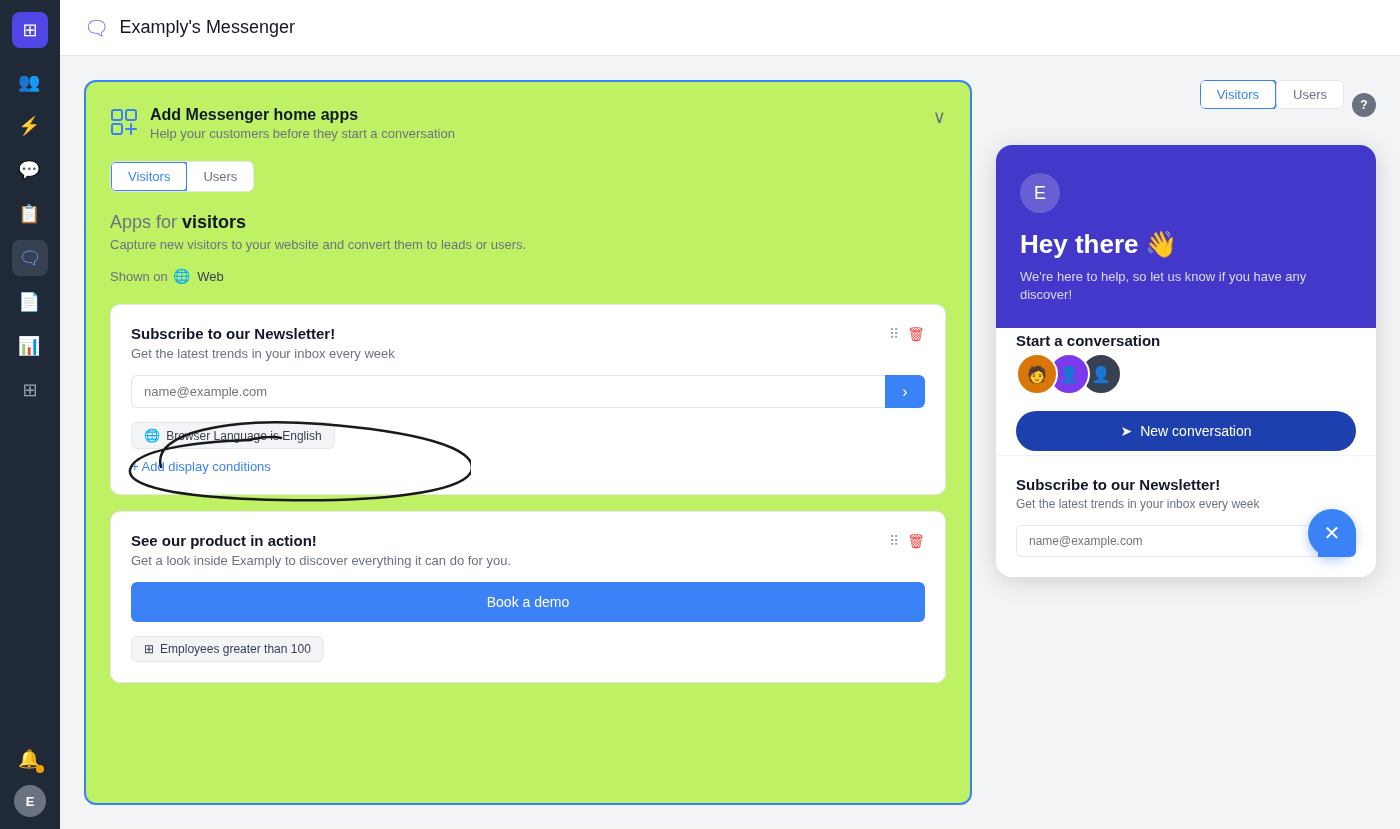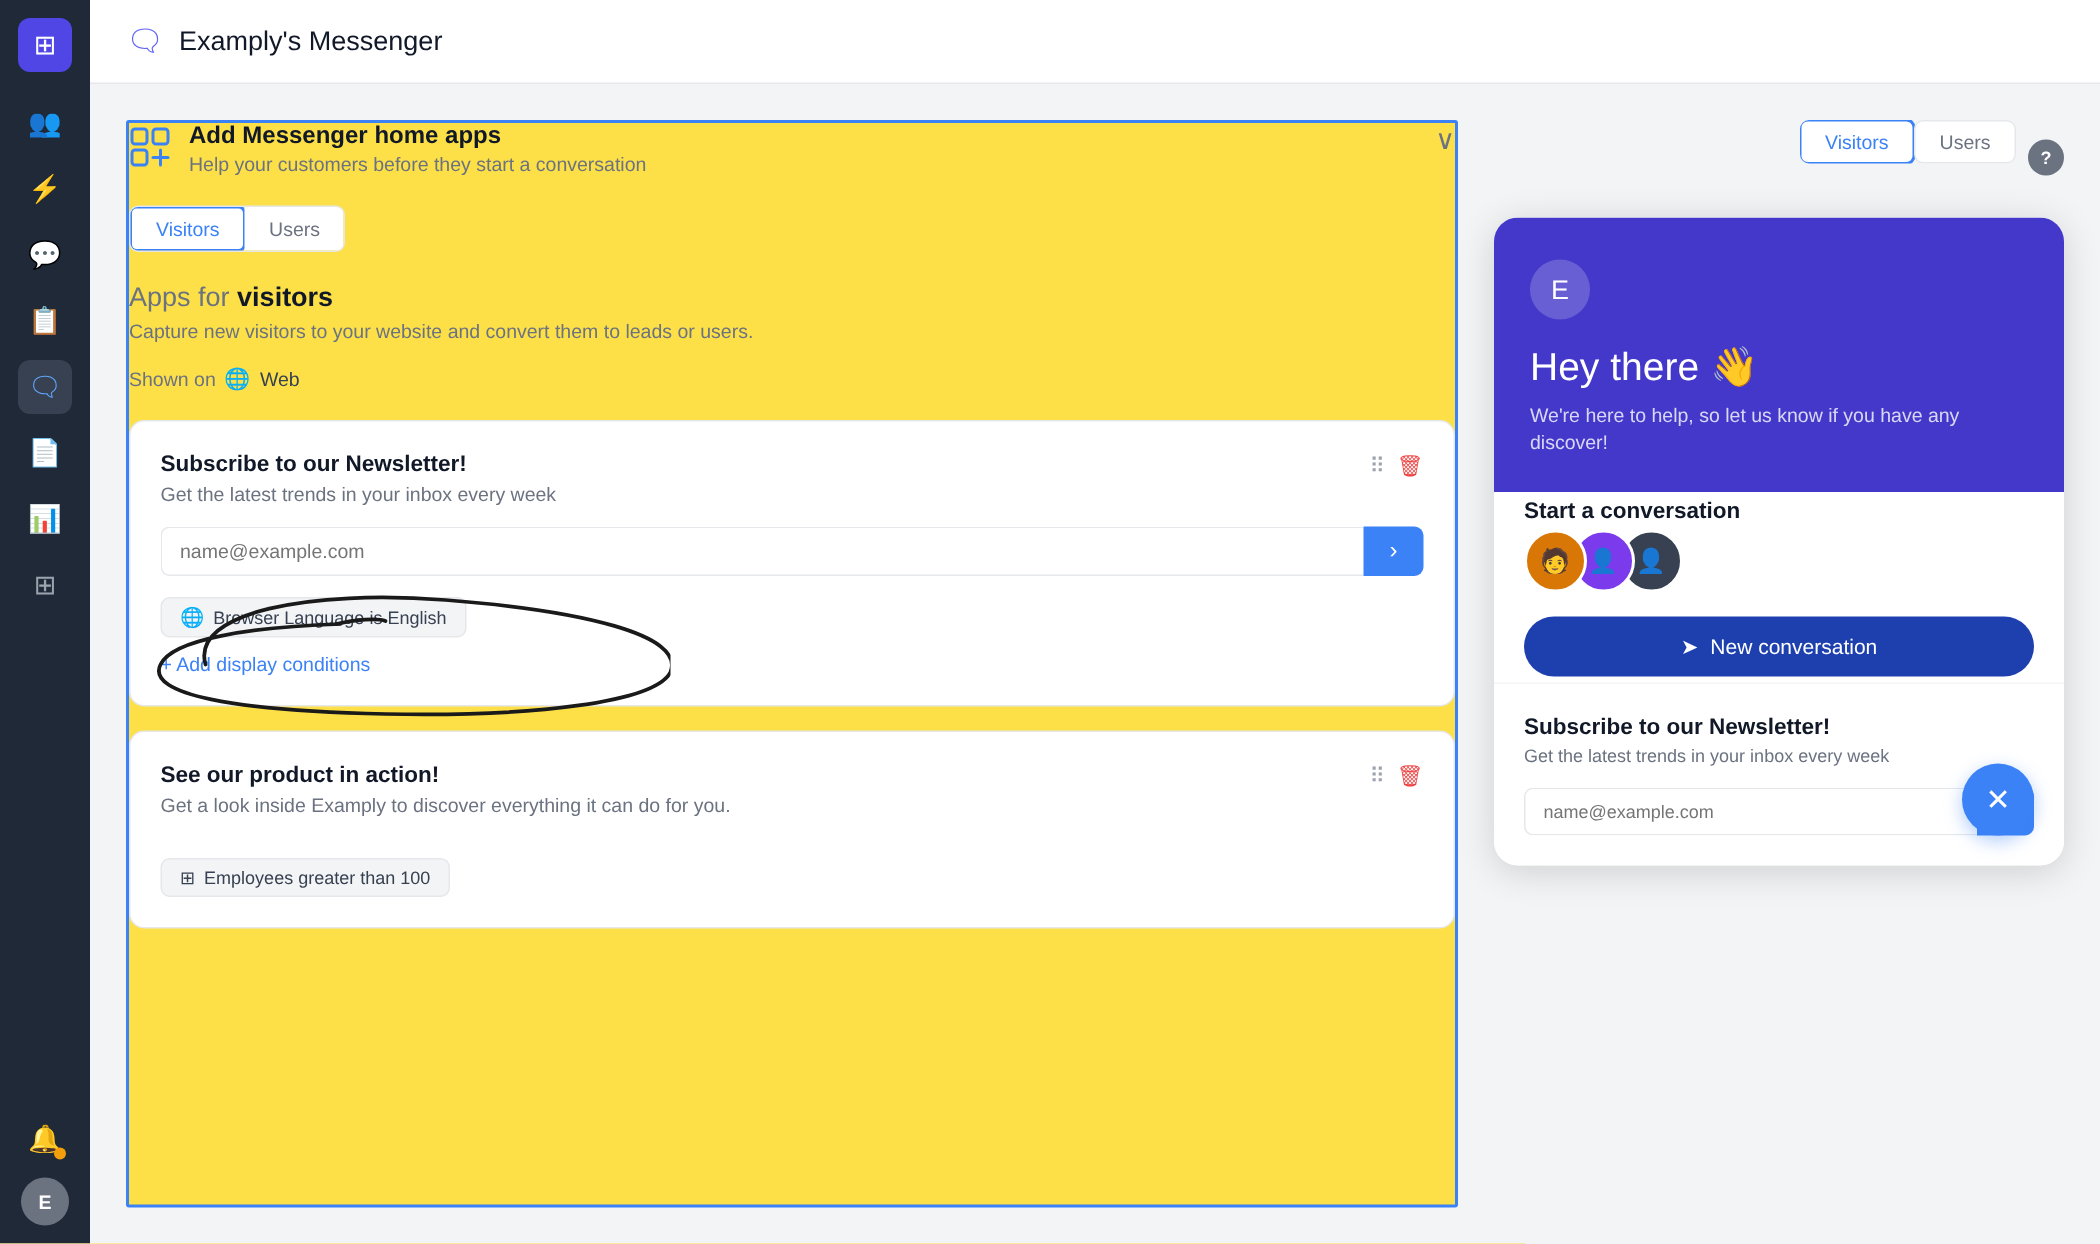--- a/index.html
+++ b/index.html
@@ -78,24 +78,25 @@
       flex: 1;
       display: flex;
       overflow: hidden;
       padding: 24px;
       gap: 24px;
     }
 
     
     .left-panel {
       flex: 1;
-      background: #fde047;
+      background: #bef264;
       border: 2px solid #3b82f6;
-      border-radius: 2px;
+      border-radius: 12px;
       overflow-y: auto;
+      padding: 24px;
     }
 
     
     .section-header {
       display: flex;
       align-items: flex-start;
       justify-content: space-between;
       margin-bottom: 20px;
     }
     .section-header-left { display: flex; gap: 12px; align-items: flex-start; }
@@ -313,21 +314,21 @@
       width: 40px; height: 40px;
       background: rgba(255,255,255,0.2);
       border-radius: 50%;
       display: flex; align-items: center; justify-content: center;
       color: white;
       font-size: 18px;
       margin-bottom: 16px;
     }
     .messenger-greeting {
       font-size: 26px;
-      font-weight: 400;
+      font-weight: 700;
       color: white;
       margin-bottom: 8px;
     }
     .messenger-subtext {
       font-size: 13px;
       color: rgba(255,255,255,0.8);
       line-height: 1.4;
     }
 
     
@@ -544,20 +545,21 @@
 
         <div class="app-card">
           <div class="app-card-header">
             <span class="card-title">See our product in action!</span>
             <div class="card-actions">
               <span class="drag-handle">⠿</span>
               <button class="delete-btn">🗑</button>
             </div>
           </div>
           <div class="card-desc">Get a look inside Examply to discover everything it can do for you.</div>
+          <button class="book-demo-btn">Book a demo</button>
           <div>
             <span class="employees-badge">
               <span>⊞</span>
               <span>Employees greater than 100</span>
             </span>
           </div>
         </div>
 
       </div>
     </div>

